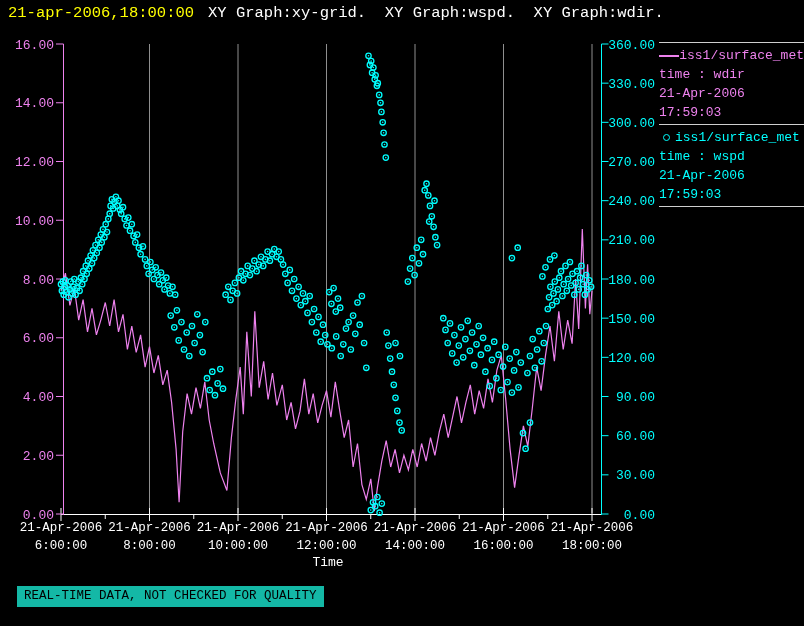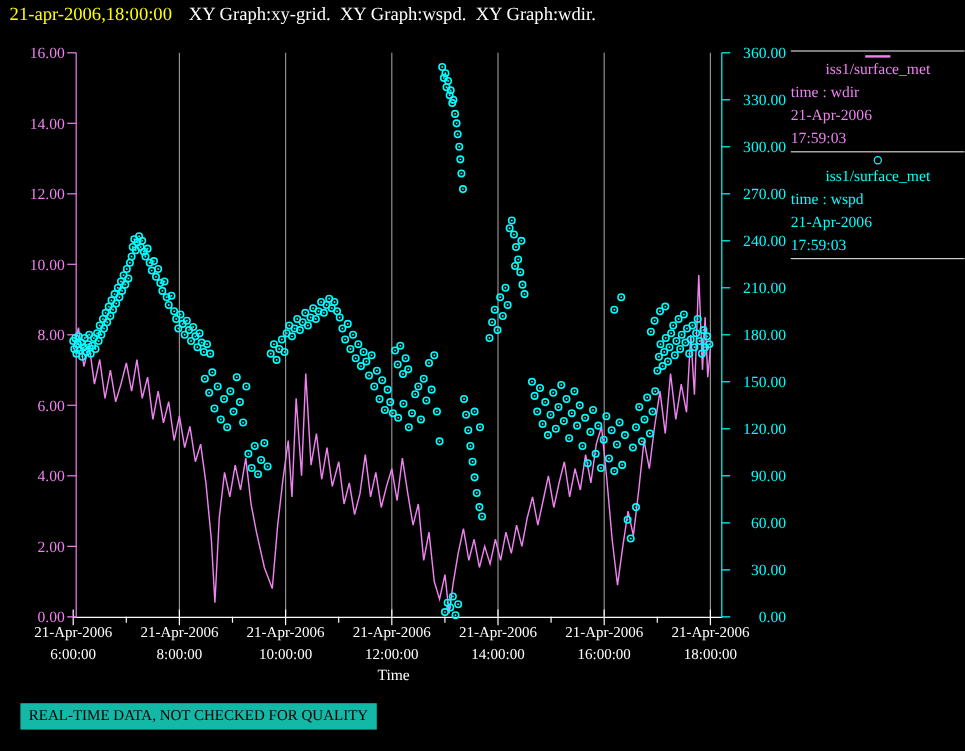--- a/index.html
+++ b/index.html
@@ -1,27 +1,27 @@
 <!DOCTYPE html>
 <html><head>
 <meta charset="utf-8">
 <style>
   html,body{margin:0;padding:0;background:#000;}
   #screen{position:relative;width:804px;height:626px;background:#000;overflow:hidden;
-          font-family:Liberation Serif, serif;}
+          font-family:Liberation Mono, monospace;}
   #titlebar{position:absolute;left:8px;top:4px;font-size:15.5px;white-space:pre;}
   #title-timestamp{color:#ffff00;}
   #title-graphs{color:#ffffff;margin-left:14px;}
   #plot-svg{position:absolute;left:0;top:0;}
   #time-label{position:absolute;left:328px;top:555px;transform:translateX(-50%);
               color:#ffffff;font-size:13px;}
   #legend{position:absolute;left:659px;top:40px;width:145px;}
   .legend-divider{height:1px;background:#cfcfcf;margin:2px 0 3px 0;}
   .legend-entry{font-size:13px;line-height:19px;white-space:pre;}
-  .legend-line1{display:flex;align-items:center;flex-direction:column;}
+  .legend-line1{display:flex;align-items:center;}
   .marker-line{display:inline-block;width:21px;height:0;border-top:2px solid currentColor;}
   .marker-circle{display:inline-block;width:5px;height:5px;border:1.5px solid currentColor;
                  border-radius:50%;margin:0 5px 0 4px;}
   #banner{position:absolute;left:17px;top:586px;background:#14b8a6;color:#000000;
           font-size:12.5px;padding:3px 7px 4px 7px;}
 </style>
 </head>
 <body>
 
 <div id="screen">

